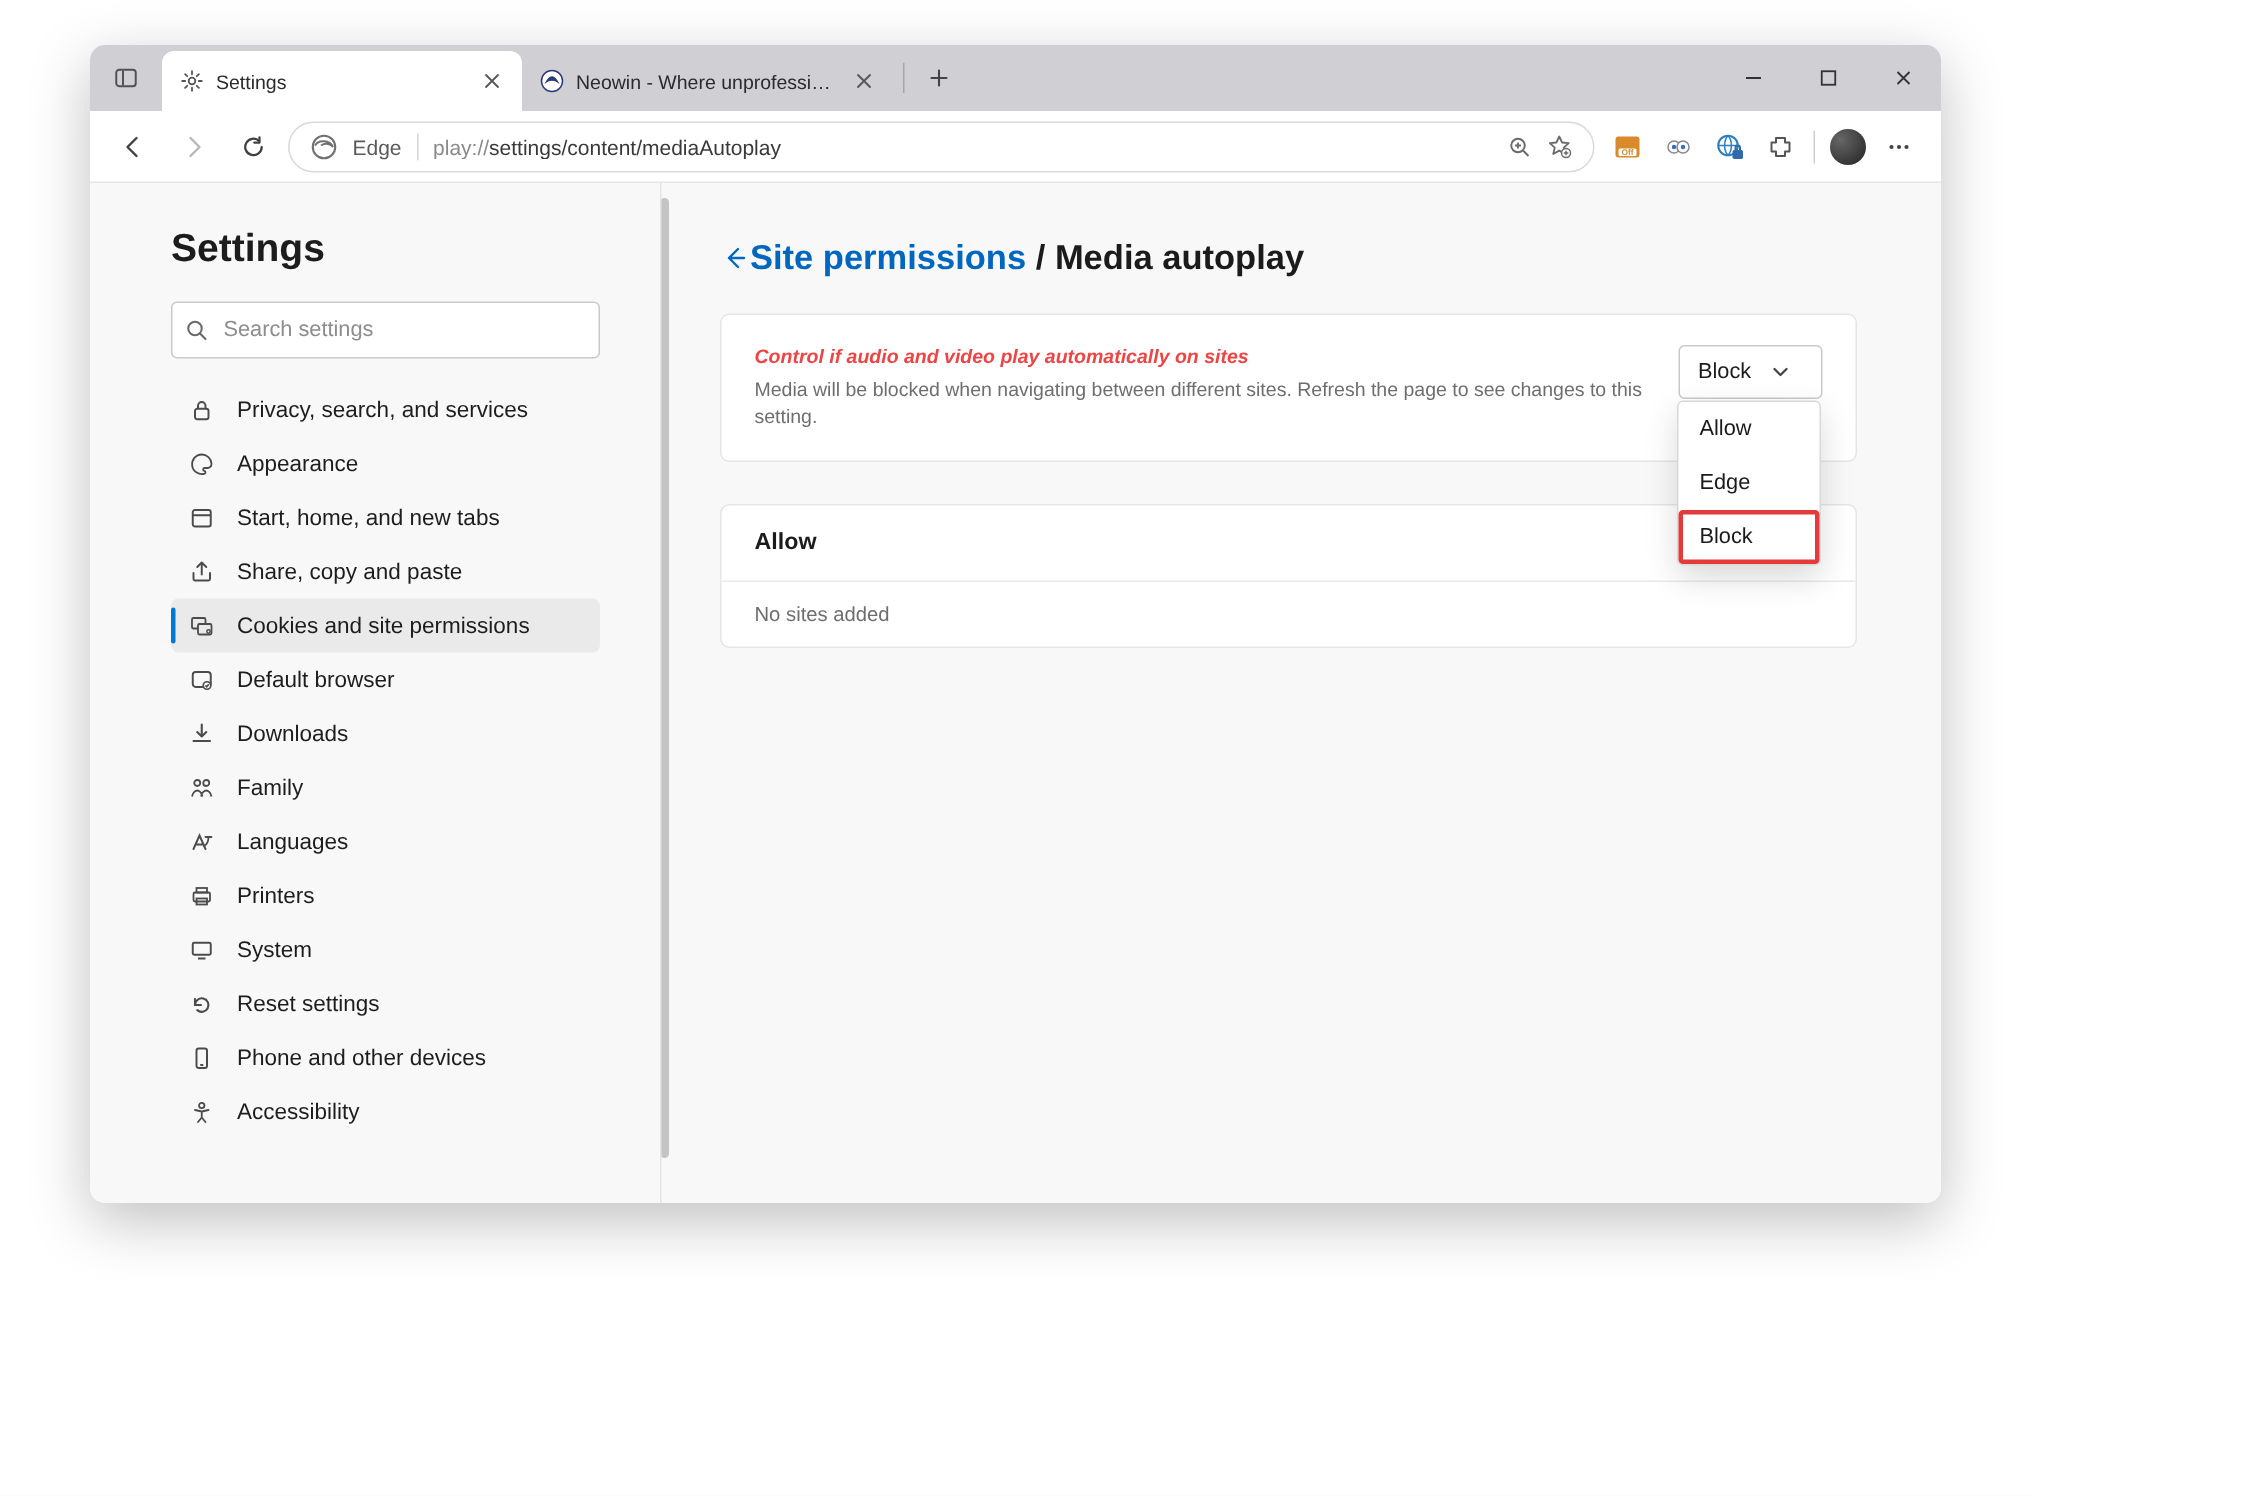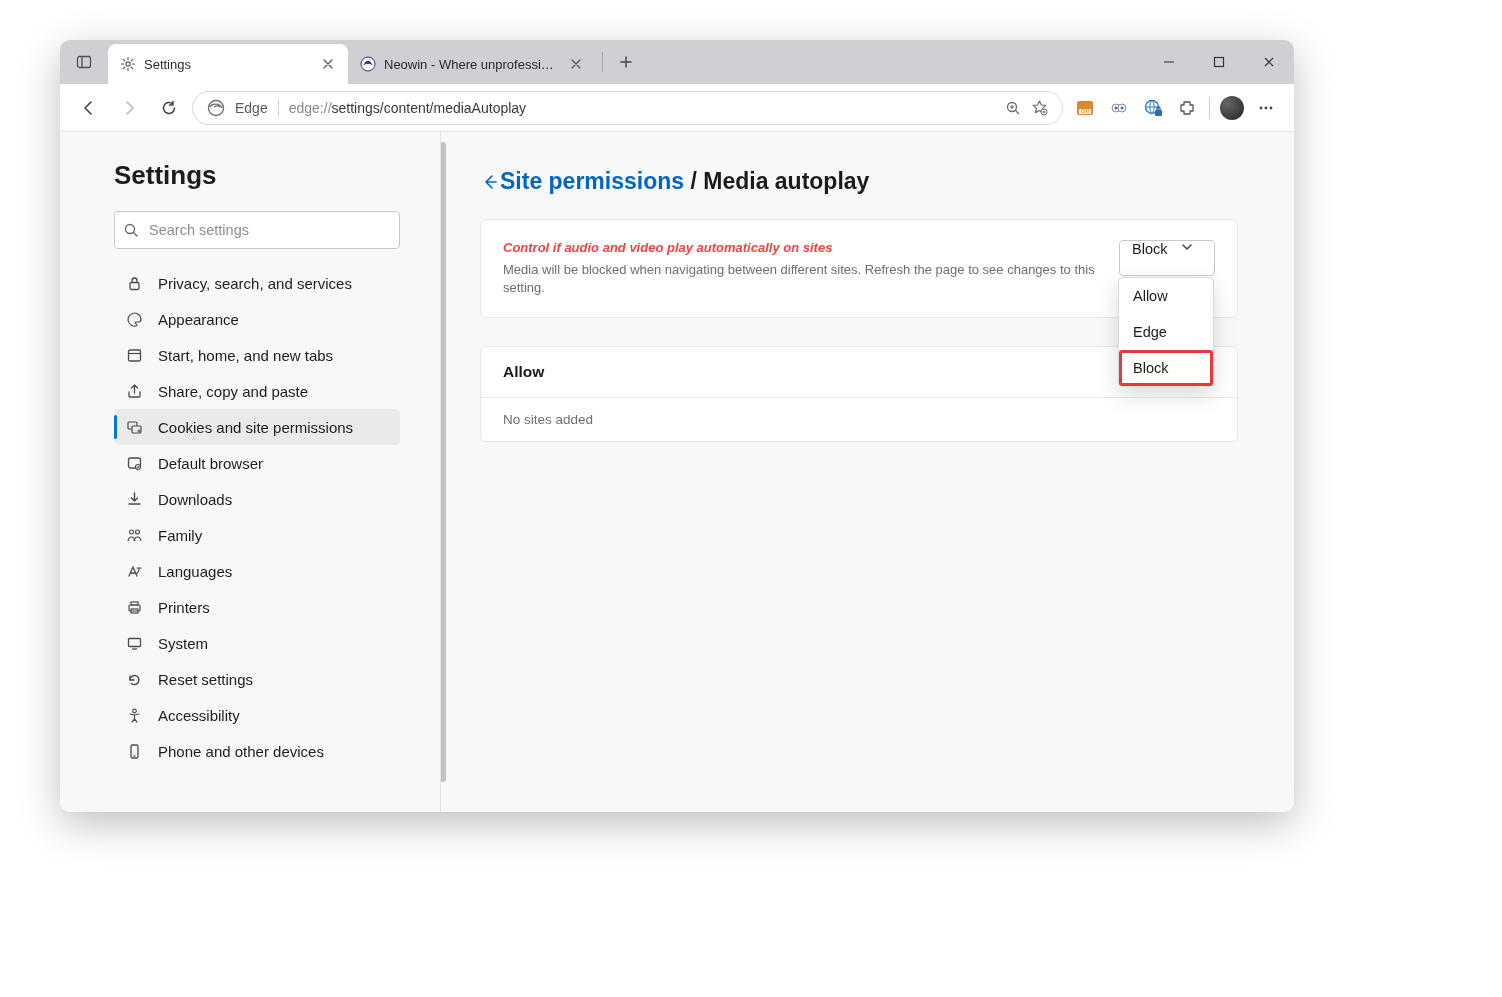--- a/index.html
+++ b/index.html
@@ -7,21 +7,21 @@
     font-family: "Segoe UI", -apple-system, BlinkMacSystemFont, sans-serif;
     background: #ffffff;
     width: 1502px;
     height: 997px;
     position: relative;
     overflow: hidden;
   }
   .browser-window {
     position: absolute;
     left: 60px;
-    top: 40px;
+    top: 30px;
     width: 1234px;
     height: 772px;
     background: #fff;
     border-radius: 10px;
     box-shadow: 0 12px 40px rgba(0,0,0,0.25);
     overflow: hidden;
     display: flex;
     flex-direction: column;
   }
   
@@ -148,21 +148,21 @@
   .card-row {
     display:flex;align-items:flex-start;justify-content:space-between;
     padding:20px 22px;
     gap:24px;
   }
   .row-text { flex:1; }
   .row-title { font-size:13px;font-weight:600;color:#ef4444;margin-bottom:6px;font-style:italic;}
   .row-desc { font-size:13px;color:#6e6e6e;line-height:1.4;}
   .select-wrap {
     border:1px solid #c9c9c9;border-radius:4px;background:#fff;
-    height:36px;min-width:96px;padding:0 12px;display:flex;gap:14px;
+    height:36px;min-width:96px;padding:0 12px;display:flex;align-items:center;gap:14px;
     font-size:14.5px;color:#1b1b1b;cursor:pointer;
     position:relative;
   }
   .dropdown {
     position:absolute;top:36px;right:0;
     background:#fff;border:1px solid #d9d9d9;border-radius:4px;
     box-shadow:0 8px 22px rgba(0,0,0,.15);
     min-width:96px;
     z-index:10;
   }
@@ -271,21 +271,21 @@
     <div class="addressbar">
       <span>
         <svg width="18" height="18" viewBox="0 0 18 18">
             <circle cx="9" cy="9" r="7.5" fill="none" stroke="#707070" stroke-width="1.4"></circle>
             <path d="M3 8c2-4 10-4 12 1-1-2-5-3-8-1" fill="none" stroke="#707070" stroke-width="1.3"></path>
           </svg>
       </span>
       <span style="color:#5a5a5a;">Edge</span>
       <span class="divider"></span>
       <span class="addr-text">
-        <span class="dim">edge://</span><span style="color:#393939;">settings/content/mediaAutoplay</span>
+        <span class="dim">play://</span><span style="color:#393939;">settings/content/mediaAutoplay</span>
       </span>
       <span style="color:#6a6a6a;">
         <svg width="16" height="16" viewBox="0 0 16 16">
             <circle cx="7" cy="7" r="4.5" fill="none" stroke="currentColor" stroke-width="1.3"></circle>
             <line x1="10.5" y1="10.5" x2="14" y2="14" stroke="currentColor" stroke-width="1.3"></line>
             <path d="M7 5v4M5 7h4" stroke="currentColor" stroke-width="1.2"></path>
           </svg>
       </span>
       <span style="color:#6a6a6a;">
         <svg width="17" height="17" viewBox="0 0 17 17">
@@ -460,34 +460,34 @@
               <svg width="17" height="17" viewBox="0 0 17 17">
                 <path d="M4 9a4.5 4.5 0 1 1 1.5 3.4" fill="none" stroke="currentColor" stroke-width="1.4" stroke-linecap="round"></path>
                 <path d="M4 5v4h4" fill="none" stroke="currentColor" stroke-width="1.4" stroke-linecap="round" stroke-linejoin="round"></path>
               </svg>
             </span>
           <span>Reset settings</span>
         </li>
         <li class="nav-item">
           <span class="nav-icon">
               <svg width="17" height="17" viewBox="0 0 17 17">
+                <rect x="5" y="2" width="7" height="13" rx="1.5" fill="none" stroke="currentColor" stroke-width="1.3"></rect>
+                <line x1="7.5" y1="13" x2="9.5" y2="13" stroke="currentColor" stroke-width="1.3"></line>
+              </svg>
+            </span>
+          <span>Phone and other devices</span>
+        </li>
+        <li class="nav-item">
+          <span class="nav-icon">
+              <svg width="17" height="17" viewBox="0 0 17 17">
                 <circle cx="8.5" cy="4" r="1.8" fill="none" stroke="currentColor" stroke-width="1.2"></circle>
                 <path d="M4 7l4.5 1L13 7M8.5 8v4m-2.5 3 2.5-3 2.5 3" fill="none" stroke="currentColor" stroke-width="1.2" stroke-linecap="round" stroke-linejoin="round"></path>
               </svg>
             </span>
           <span>Accessibility</span>
-        </li>
-        <li class="nav-item">
-          <span class="nav-icon">
-              <svg width="17" height="17" viewBox="0 0 17 17">
-                <rect x="5" y="2" width="7" height="13" rx="1.5" fill="none" stroke="currentColor" stroke-width="1.3"></rect>
-                <line x1="7.5" y1="13" x2="9.5" y2="13" stroke="currentColor" stroke-width="1.3"></line>
-              </svg>
-            </span>
-          <span>Phone and other devices</span>
         </li>
       </ul>
       <div class="scroll-thumb"></div>
     </div>
 
     <div class="split-line"></div>
 
     <div class="main">
 
       <div class="breadcrumb-row">

